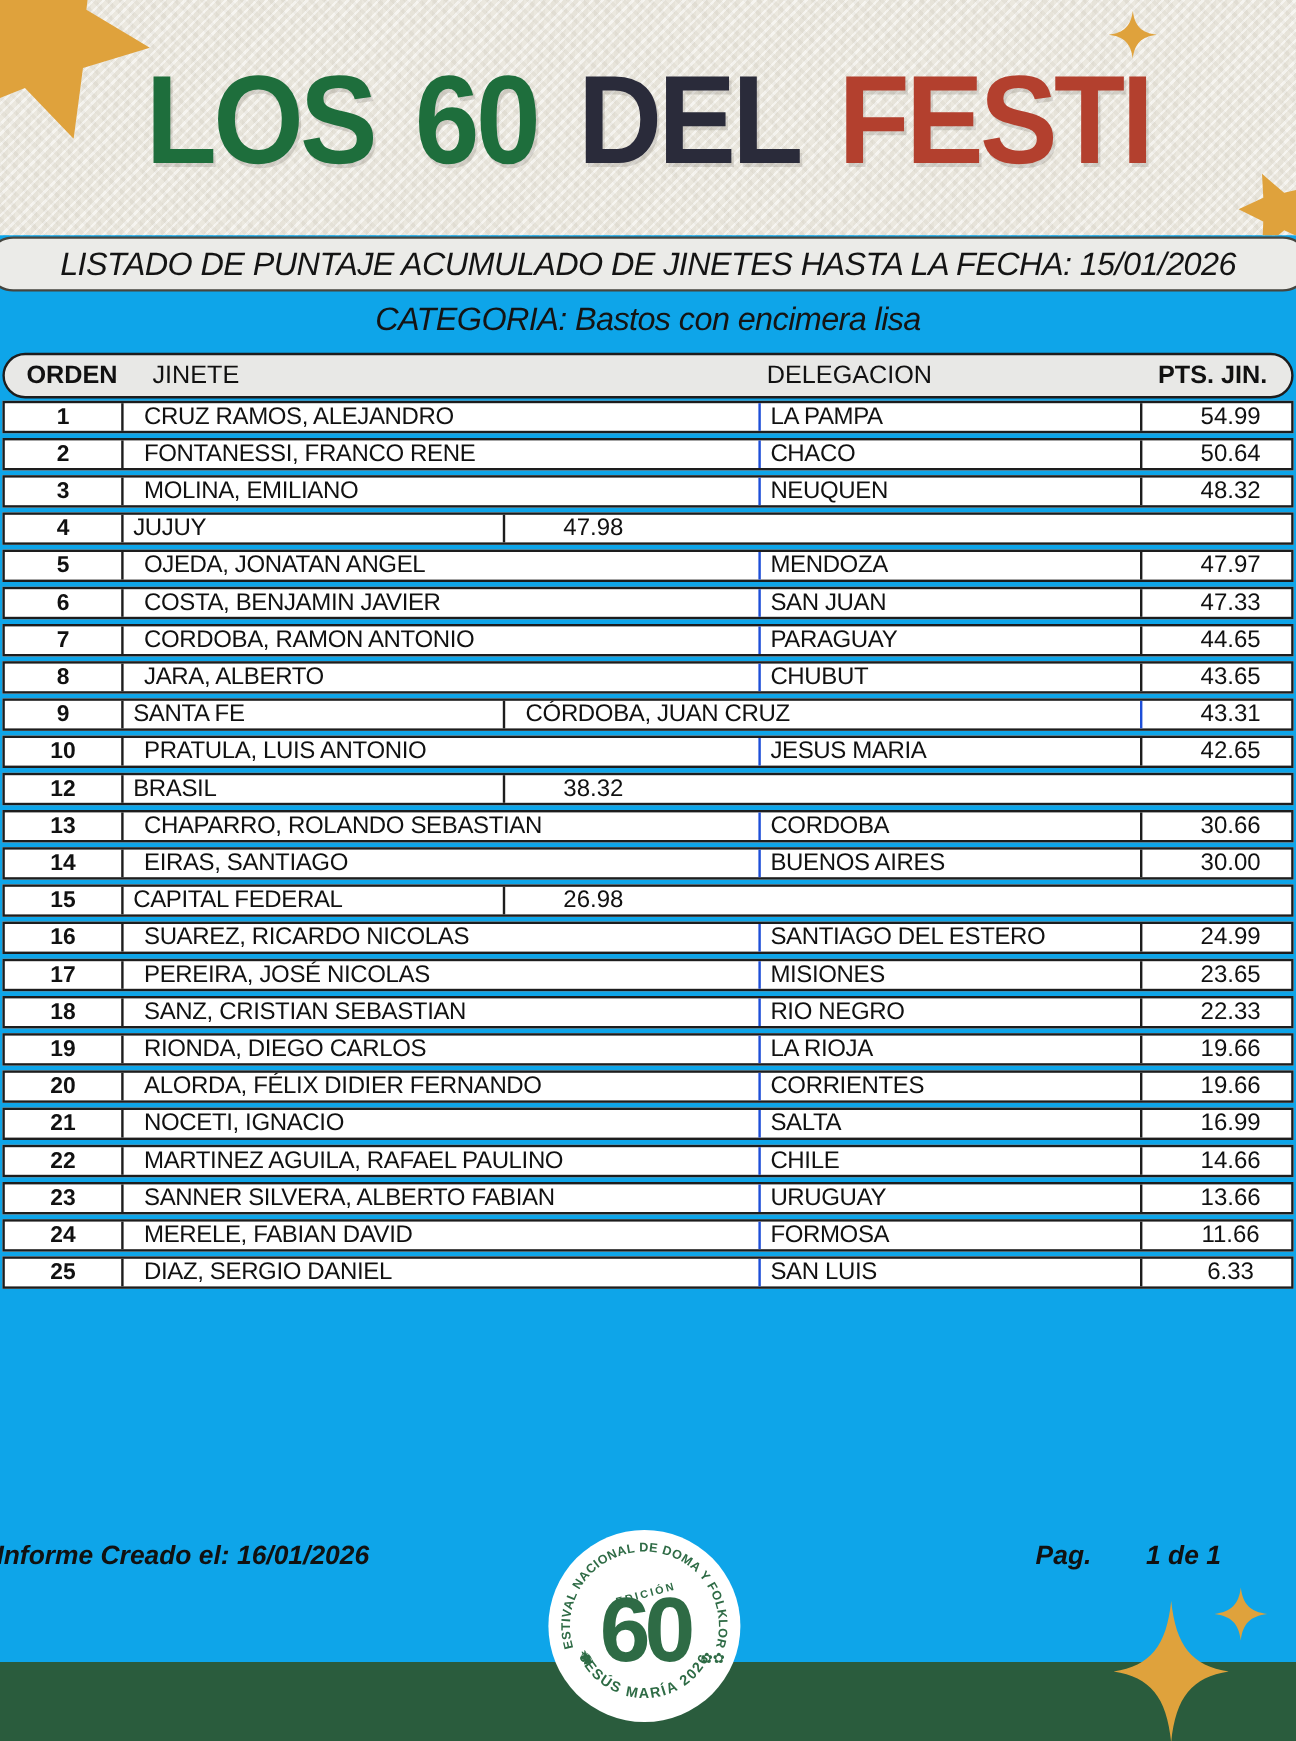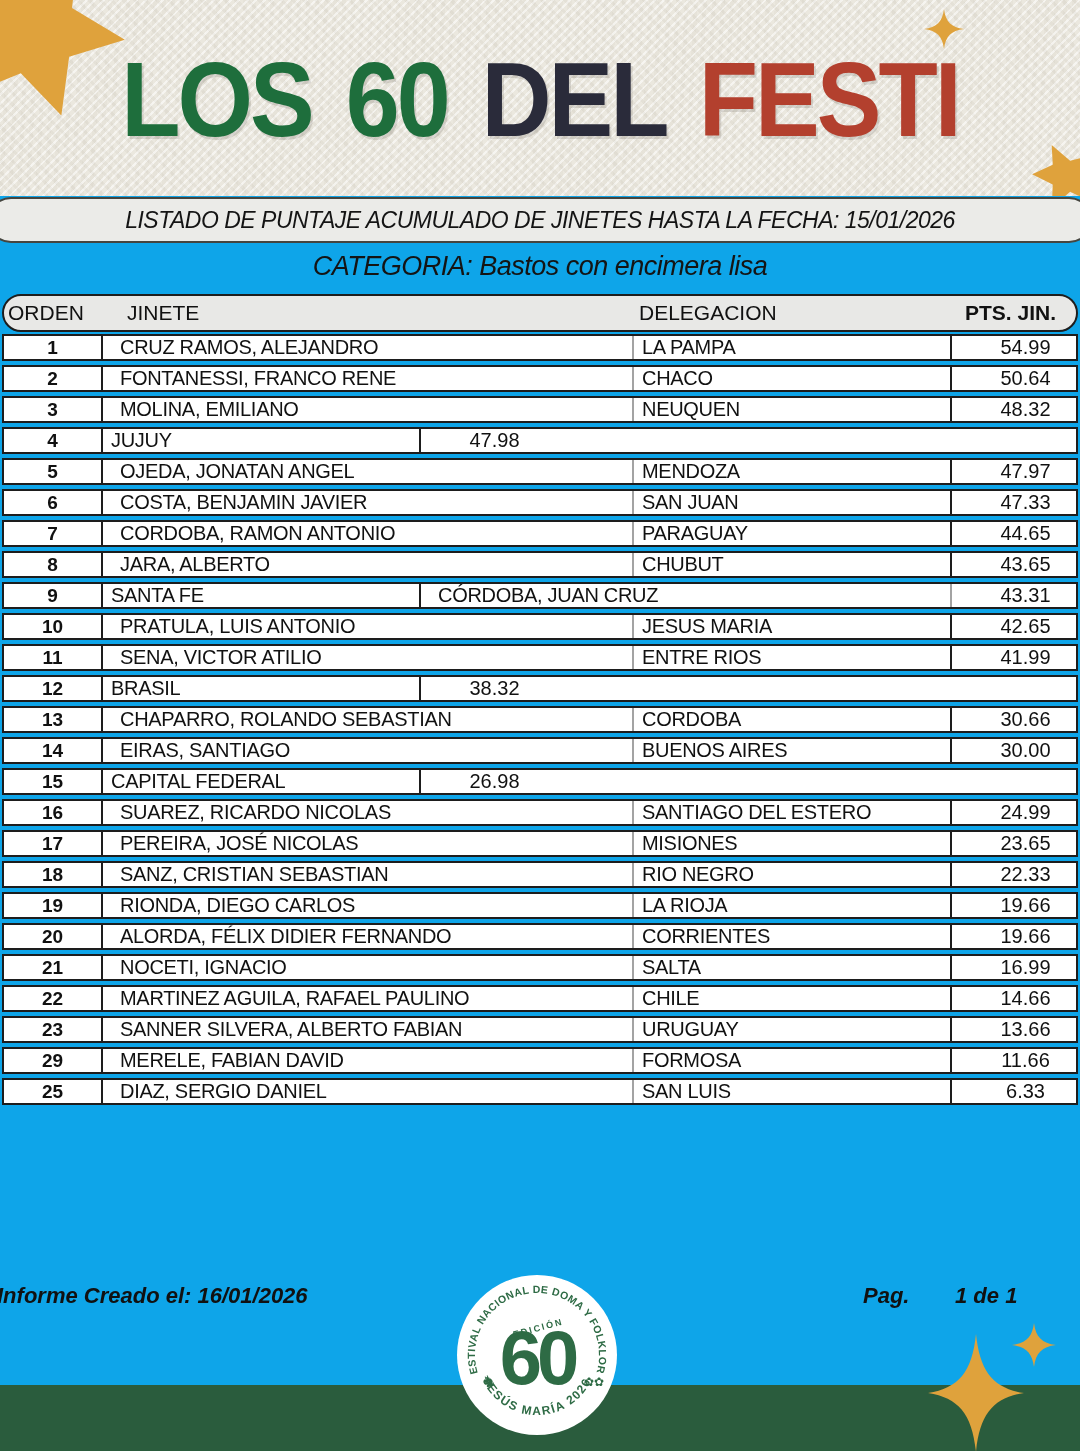--- a/index.html
+++ b/index.html
@@ -33,46 +33,46 @@
   .t-green{color:#1e6e3c;} .t-dark{color:#2a2b3a;} .t-red{color:#b3402e;}
   .gold{fill:#dfa23c;}
   .deco{position:absolute;}
   
   .listado-pill{
     position:absolute;left:-12px;top:197px;width:1104px;height:46px;
     background:#ebebe8;border:2px solid #45453f;border-radius:26px;
     display:flex;align-items:center;justify-content:center;
     z-index:3;box-sizing:border-box;
   }
-  .listado-pill span{font-style:italic;font-size:23px;letter-spacing:-0.5px;color:#141414;}
+  .listado-pill span{font-style:italic;font-size:27px;letter-spacing:-0.5px;color:#141414;}
   .categoria{
     position:absolute;left:0;top:251px;width:100%;text-align:center;
     font-style:italic;font-size:27px;letter-spacing:-0.5px;color:#141414;z-index:2;
   }
   
   .table{position:absolute;left:0;top:294px;width:1080px;z-index:2;}
   .thead{
     position:relative;margin:0 2px;height:38px;box-sizing:border-box;
     background:#e8e8e6;border:2px solid #1d1d1d;border-radius:20px;
     display:flex;align-items:center;font-size:21px;
   }
   .th{white-space:nowrap;}
-  .th-orden{width:99px;padding-left:4px;font-weight:400;box-sizing:border-box;}
+  .th-orden{width:99px;padding-left:18px;font-weight:700;box-sizing:border-box;}
   .th-jinete{flex:1;padding-left:24px;}
   .th-delegacion{width:320px;padding-left:9px;box-sizing:border-box;}
   .th-pts{width:126px;padding-right:20px;font-weight:700;text-align:right;box-sizing:border-box;}
   .tbody{margin-top:2px;}
   .row{
     height:27px;margin:0 2px 4px;box-sizing:border-box;
     border:2px solid #1d1d1d;background:#fff;
     display:flex;align-items:center;font-size:20px;
   }
   .cell{height:100%;display:flex;align-items:center;box-sizing:border-box;overflow:hidden;white-space:nowrap;}
   .c-orden{width:99px;justify-content:center;font-weight:700;font-size:19px;border-right:2px solid #1d1d1d;}
-  .c-jinete{flex:1;padding-left:17px;letter-spacing:-0.3px;border-right:2px solid #a3a3a3;}
+  .c-jinete{flex:1;padding-left:17px;letter-spacing:-0.3px;border-right:2px solid #1d4ed8;}
   .c-delegacion{width:318px;padding-left:8px;letter-spacing:-0.3px;border-right:2px solid #1d1d1d;}
   .c-pts{width:124px;justify-content:center;font-weight:400;padding-left:23px;}
   
   .footer-created{
     position:absolute;left:-3px;top:1283px;
     font-weight:700;font-style:italic;font-size:22px;z-index:2;
   }
   .footer-pag{
     position:absolute;left:863px;top:1283px;
     font-weight:700;font-style:italic;font-size:22px;z-index:2;
@@ -176,26 +176,20 @@
         <div class="cell c-jinete">CÓRDOBA, JUAN CRUZ</div>
         <div class="cell c-pts">43.31</div>
       </div>
         <div class="row repeat-item">
         <div class="cell c-orden">10</div>
         <div class="cell c-jinete">PRATULA, LUIS ANTONIO</div>
         <div class="cell c-delegacion">JESUS MARIA</div>
         <div class="cell c-pts">42.65</div>
       </div>
         <div class="row repeat-item">
-        <div class="cell c-orden">11</div>
-        <div class="cell c-jinete">SENA, VICTOR ATILIO</div>
-        <div class="cell c-delegacion">ENTRE RIOS</div>
-        <div class="cell c-pts">41.99</div>
-      </div>
-        <div class="row repeat-item">
         <div class="cell c-orden">12</div>
         <div class="cell c-delegacion">BRASIL</div>
         <div class="cell c-pts">38.32</div>
       </div>
         <div class="row repeat-item">
         <div class="cell c-orden">13</div>
         <div class="cell c-jinete">CHAPARRO, ROLANDO SEBASTIAN</div>
         <div class="cell c-delegacion">CORDOBA</div>
         <div class="cell c-pts">30.66</div>
       </div>
@@ -252,21 +246,21 @@
         <div class="cell c-delegacion">CHILE</div>
         <div class="cell c-pts">14.66</div>
       </div>
         <div class="row repeat-item">
         <div class="cell c-orden">23</div>
         <div class="cell c-jinete">SANNER SILVERA, ALBERTO FABIAN</div>
         <div class="cell c-delegacion">URUGUAY</div>
         <div class="cell c-pts">13.66</div>
       </div>
         <div class="row repeat-item">
-        <div class="cell c-orden">29</div>
+        <div class="cell c-orden">24</div>
         <div class="cell c-jinete">MERELE, FABIAN DAVID</div>
         <div class="cell c-delegacion">FORMOSA</div>
         <div class="cell c-pts">11.66</div>
       </div>
         <div class="row repeat-item">
         <div class="cell c-orden">25</div>
         <div class="cell c-jinete">DIAZ, SERGIO DANIEL</div>
         <div class="cell c-delegacion">SAN LUIS</div>
         <div class="cell c-pts">6.33</div>
       </div>

